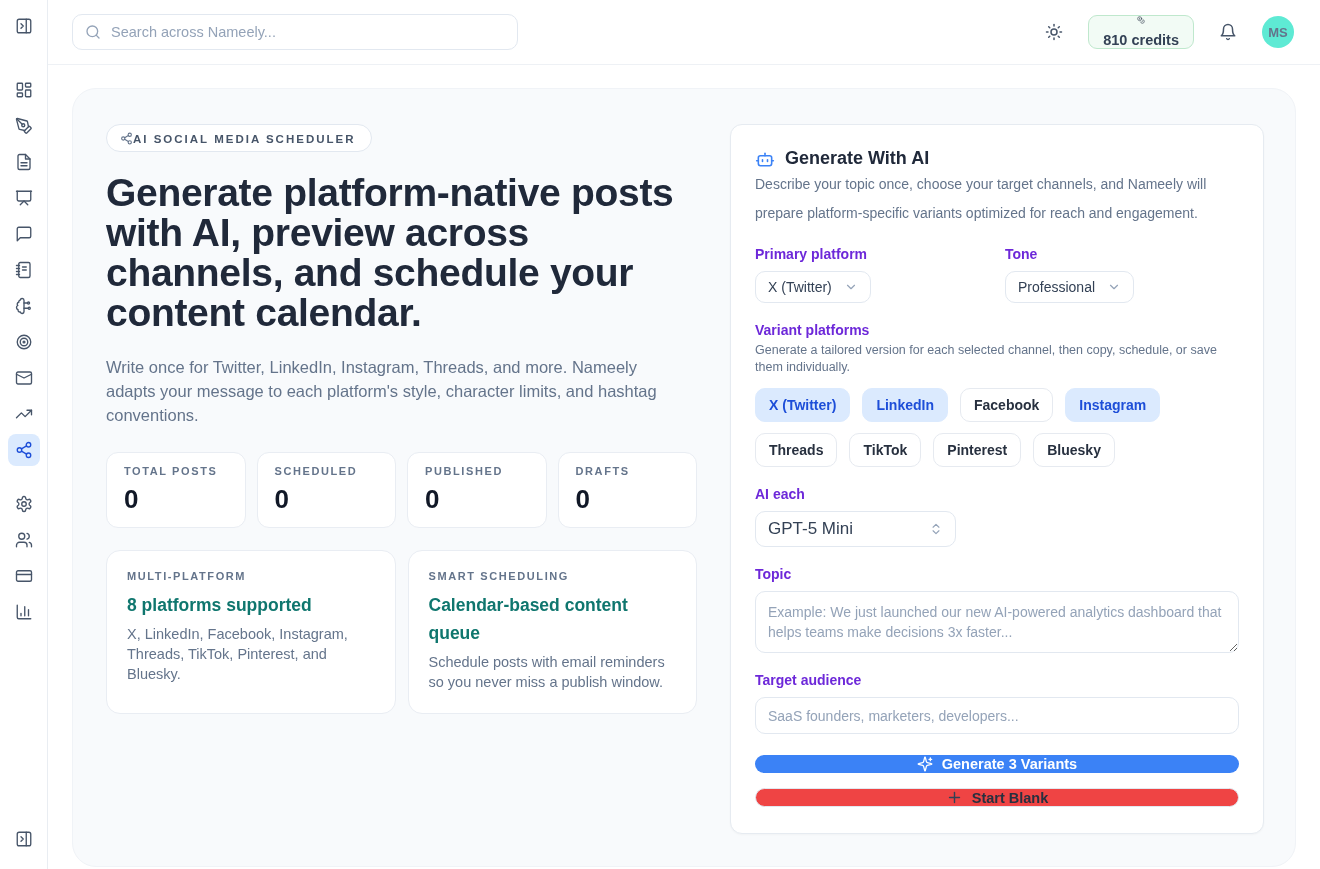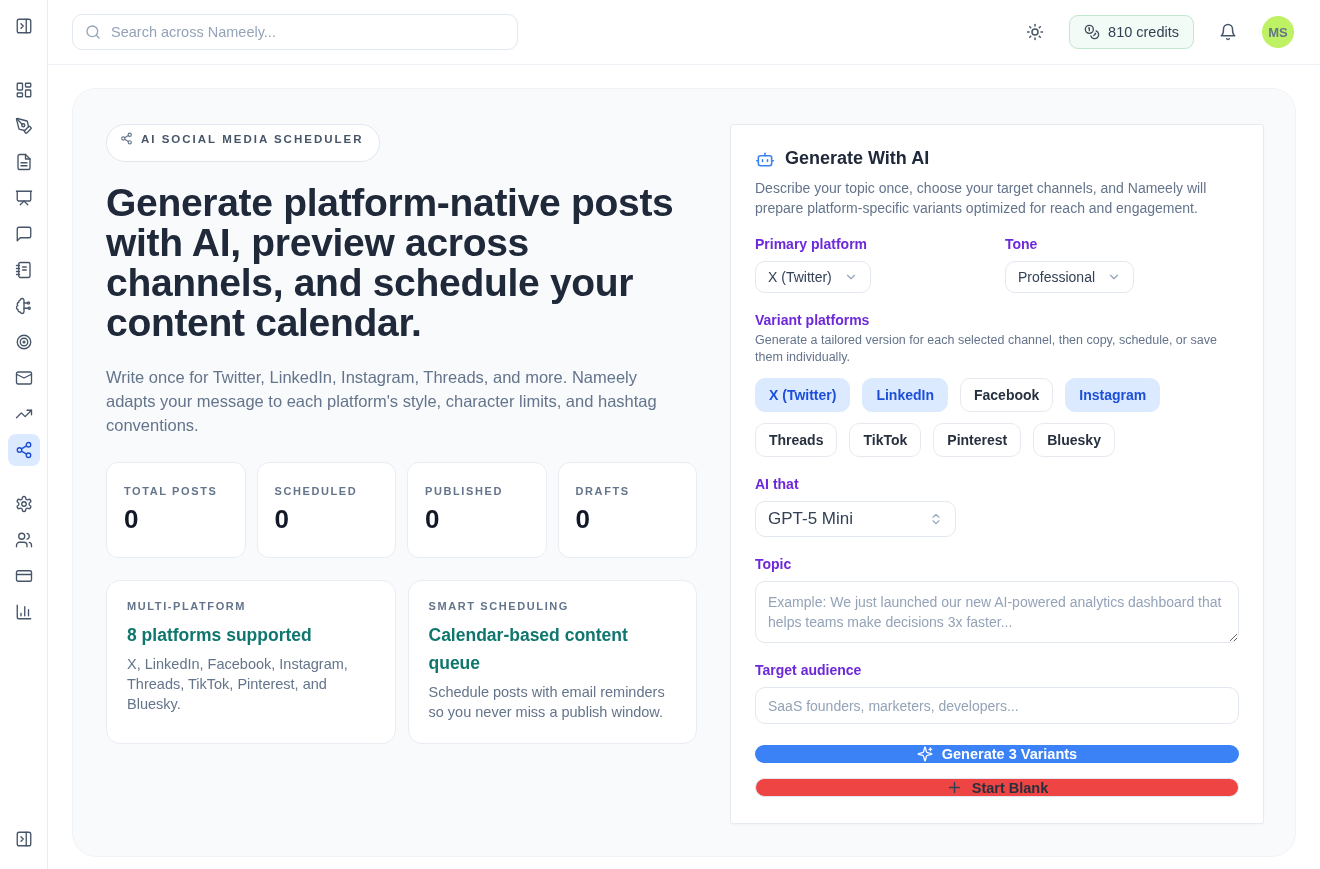--- a/index.html
+++ b/index.html
@@ -27,57 +27,57 @@
   .search svg { width:16px; height:16px; flex-shrink:0; }
   .search input { border:0; outline:0; flex:1; font-size:14.5px; color:#334155; background:transparent;
     font-family:inherit; }
   .search input::placeholder { color:#94a3b8; }
   .topbar-right { margin-left:auto; display:flex; align-items:center; gap:18px; }
   .icon-btn { width:32px; height:32px; display:flex; align-items:center; justify-content:center;
     color:#475569; cursor:pointer; }
   .icon-btn svg { width:18px; height:18px; }
   .credits { display:flex; align-items:center; gap:8px; height:34px; padding:0 14px;
     background:#f2fbf5; border:1px solid #bfe8cd; border-radius:9px; font-size:14.5px;
-    color:#334155; font-weight:400; cursor:pointer; }
+    color:#334155; font-weight:700; cursor:pointer;flex-direction:column; }
   .credits svg { width:16px; height:16px; color:#3f4a5a; }
-  .avatar { width:32px; height:32px; border-radius:50%; background:#bef264; color:#64748b;
+  .avatar { width:32px; height:32px; border-radius:50%; background:#5eead4; color:#64748b;
     font-size:13px; font-weight:600; display:flex; align-items:center; justify-content:center; cursor:pointer; }
 
   .content { flex:1; overflow:hidden; padding:23px 24px 0; }
 
   
   .hero { background:#f8fafc; border:1px solid #f0f3f7; border-radius:24px; padding:35px 31px 32px 33px;
     display:flex; gap:32px; }
   .hero-left { flex:1; min-width:0; }
-  .badge { display:inline-flex; align-items:center; gap:8px; border:1px solid #e2e8f0; background:#fff;
-    border-radius:999px; padding:7px 15px 16px 13px; font-size:11.5px; font-weight:600;
+  .badge { display:inline-flex; align-items:center; border:1px solid #e2e8f0; background:#fff;
+    border-radius:999px; padding:7px 15px 6px 13px; font-size:11.5px; font-weight:600;
     letter-spacing:2px; color:#475569; }
   .badge svg { width:13px; height:13px; color:#64748b; }
   h1 { font-size:39px; line-height:40px; font-weight:700; color:#20293a; letter-spacing:-.3px;
     margin-top:21px; max-width:600px; }
   .sub { margin-top:22px; font-size:16.5px; line-height:24px; color:#64748b; max-width:585px; }
 
   .stats { display:flex; gap:11px; margin-top:25px; max-width:591px; }
-  .stat { flex:1; background:#fff; border:1px solid #e9edf3; border-radius:12px; padding:22px 17px; }
+  .stat { flex:1; background:#fff; border:1px solid #e9edf3; border-radius:12px; padding:12px 17px; }
   .stat .lbl { font-size:11px; font-weight:600; letter-spacing:1.6px; color:#64748b; }
   .stat .val { font-size:26px; font-weight:700; color:#111827; margin-top:7px; }
 
   .features { display:flex; gap:12px; margin-top:22px; max-width:591px; }
   .feature { flex:1; background:#fff; border:1px solid #e9edf3; border-radius:14px; padding:19px 20px 21px; }
   .feature .eyebrow { font-size:11px; font-weight:600; letter-spacing:1.6px; color:#64748b; }
   .feature h3 { font-size:17.5px; line-height:28px; font-weight:700; color:#0f766e; margin-top:9px; }
   .feature p { font-size:14.5px; line-height:20px; color:#64748b; margin-top:5px; }
 
   
-  .panel { width:534px; flex-shrink:0; background:#fff; border:1px solid #e6ebf1; border-radius:3px;
+  .panel { width:534px; flex-shrink:0; background:#fff; border:1px solid #e6ebf1; border-radius:12px;
     padding:23px 24px 26px; box-shadow:0 1px 2px rgba(15,23,42,.03); }
   .panel-head { display:flex; align-items:center; gap:10px; }
   .panel-head svg { width:20px; height:20px; color:#3b82f6; }
   .panel-head h2 { font-size:18px; font-weight:700; color:#20293a; }
-  .panel-desc { margin-top:9px; font-size:14px; line-height:20px; color:#64748b; }
+  .panel-desc { margin-top:1px; font-size:14px; line-height:29px; color:#64748b; }
 
   .row2 { display:grid; grid-template-columns:250px 1fr; margin-top:18px; }
   .f-label { font-size:14px; font-weight:600; color:#6d28d9; }
   .select { display:inline-flex; align-items:center; gap:12px; margin-top:9px; border:1px solid #e2e8f0;
     border-radius:10px; padding:7px 12px; font-size:14px; color:#334155; background:#fff; cursor:pointer; }
   .select svg { width:14px; height:14px; color:#94a3b8; }
   .select.wide { width:201px; justify-content:space-between; font-size:17px;text-align:right; }
 
   .help { margin-top:4px; font-size:12.5px; line-height:16.5px; color:#64748b; max-width:496px; }
   .chips { display:flex; flex-wrap:wrap; gap:11px 12px; margin-top:13px; }
@@ -372,21 +372,21 @@
             <button class="chip selected">X (Twitter)</button>
             <button class="chip selected">LinkedIn</button>
             <button class="chip">Facebook</button>
             <button class="chip selected">Instagram</button>
             <button class="chip">Threads</button>
             <button class="chip">TikTok</button>
             <button class="chip">Pinterest</button>
             <button class="chip">Bluesky</button>
           </div>
 
-          <div class="f-label mt">AI that</div>
+          <div class="f-label mt">AI each</div>
           <div class="select wide">
             <span>GPT-5 Mini</span>
             <svg viewBox="0 0 24 24" fill="none" stroke="currentColor" stroke-width="2" stroke-linecap="round" stroke-linejoin="round">
                 <path d="m7 15 5 5 5-5"></path>
                 <path d="m7 9 5-5 5 5"></path>
               </svg>
           </div>
 
           <div class="f-label mt">Topic</div>
           <textarea class="field" placeholder="Example: We just launched our new AI-powered analytics dashboard that helps teams make decisions 3x faster..." style=""></textarea>

